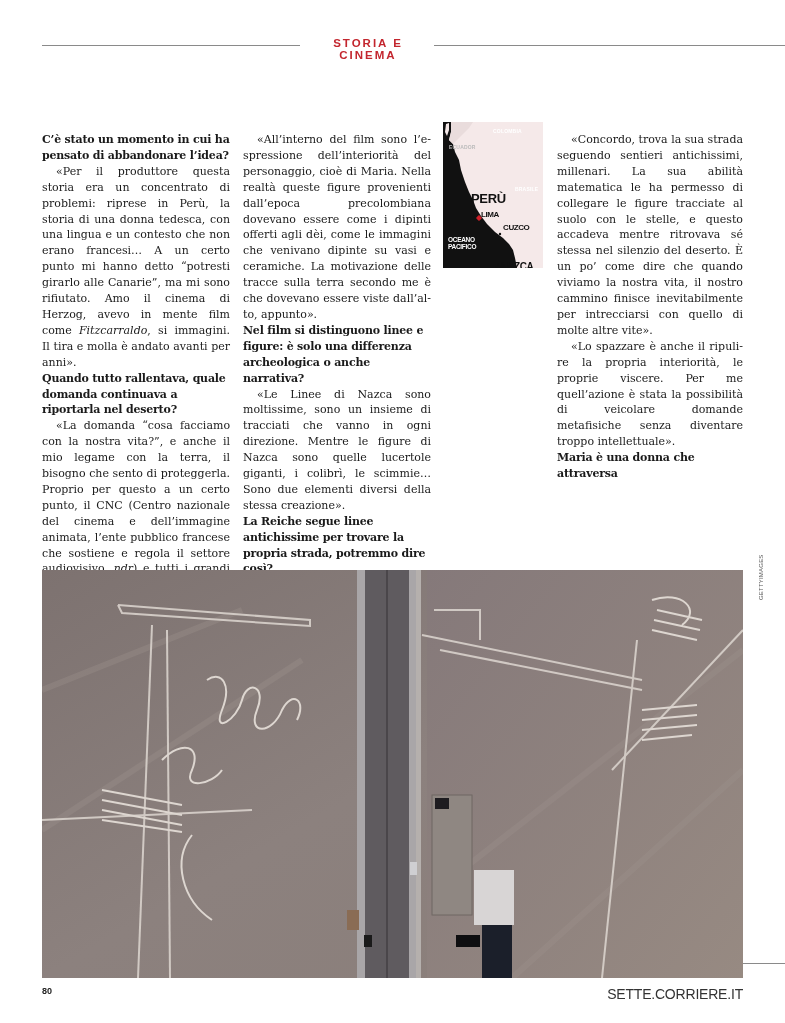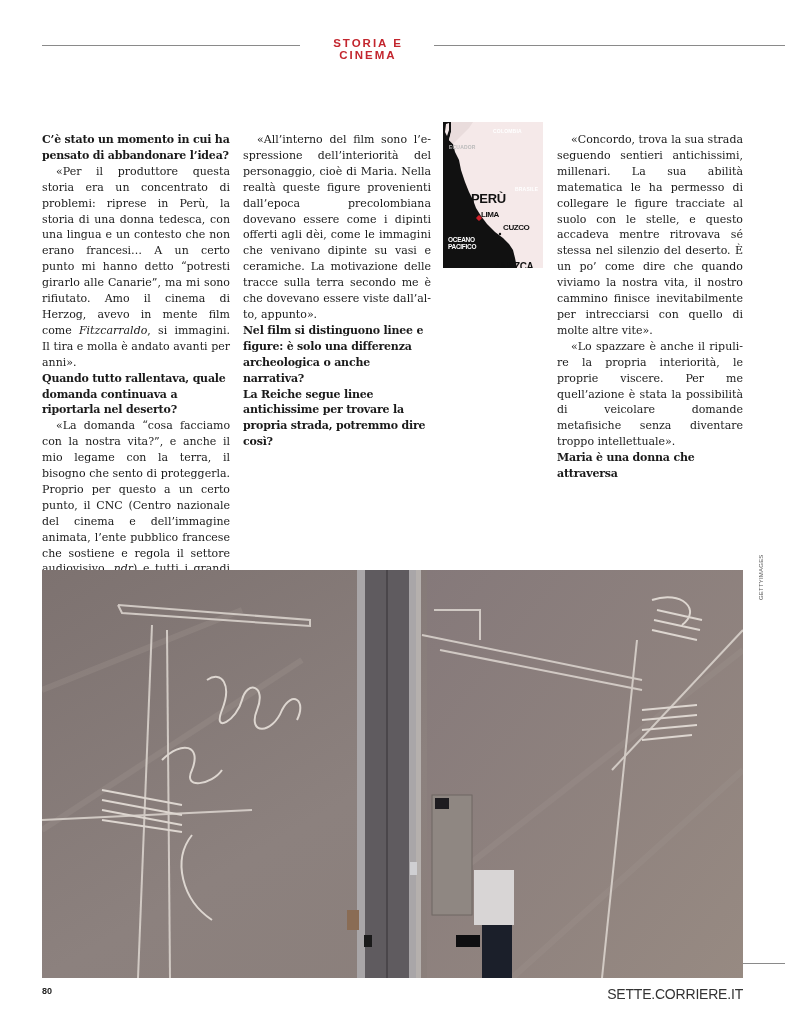--- a/index.html
+++ b/index.html
@@ -48,20 +48,21 @@
   <p class="q">C’è stato un momento in cui ha pensato di abbandonare l’idea?</p>
   <p class="a"><span>«Per il produttore questa storia era un concentrato di problemi: ri­prese in Perù, la storia di una donna tedesca, con una lingua e un conte­sto che non erano francesi… A un certo punto mi hanno detto “potre­sti girarlo alle Canarie”, ma mi sono rifiutato. Amo il cinema di Herzog, avevo in mente film come </span><em>Fitzcarraldo</em><span>, si immagini. Il tira e molla è andato avanti per anni».</span></p>
   <p class="q">Quando tutto rallentava, quale domanda continuava a riportarla nel deserto?</p>
   <p class="a"><span>«La domanda “cosa facciamo con la nostra vita?”, e anche il mio legame con la terra, il bisogno che sento di proteggerla. Proprio per questo a un certo punto, il CNC (Centro nazionale del cinema e dell’immagine animata, l’ente pubblico francese che sostiene e regola il settore audiovisivo, </span><em>ndr</em><span>) e tutti i grandi gruppi hanno deciso di finanziare il mio lavoro».</span></p>
   <p class="q">Le Linee di Nazca sono visibili davvero solo dall’alto: cosa</p>
 </div>
 
 <div class="col col2">
   <p class="a">«All’interno del film sono l’e­spressione dell’interiorità del per­sonaggio, cioè di Maria. Nella realtà queste figure provenienti dall’epoca precolombiana dovevano essere come i dipinti offerti agli dèi, come le immagini che venivano dipinte su vasi e ceramiche. La motivazione delle tracce sulla terra secondo me è che dovevano essere viste dall’al­to, appunto».</p>
   <p class="q">Nel film  si distinguono linee e figure: è solo una differenza archeologica o anche narrativa?</p>
+  <p class="a">«Le Linee di Nazca sono moltis­sime, sono un insieme di tracciati che vanno in ogni direzione. Men­tre le figure di Nazca sono quelle lucertole giganti, i colibrì, le scim­mie… Sono due elementi diversi della stessa creazione».</p>
   <p class="q">La Reiche segue linee antichissime per trovare la propria strada, potremmo dire così?</p>
 </div>
 
 <div class="map">
   <svg width="100" height="146" viewBox="0 0 100 146">
     <rect x="0" y="0" width="100" height="146" fill="#f5e9e9"></rect>
     <path d="M0,0 L8,0 L8,10 L6,18 L10,22 L12,30 L16,38 L18,48 L22,60 L26,70 L30,78 L33,86 L38,94 L44,102 L52,110 L60,116 L66,122 L70,128 L72,136 L74,146 L0,146 Z" fill="#111111"></path>
     <path d="M8,0 L30,0 L26,6 L20,12 L12,20 L10,22 L6,18 L8,10 Z" fill="#e9dcdc"></path>
     <path d="M3,2 L6,1 L6,8 L4,14 L2,10 Z" fill="#f5e9e9"></path>
     <circle cx="36" cy="96" r="2.2" fill="#d0202a"></circle>

